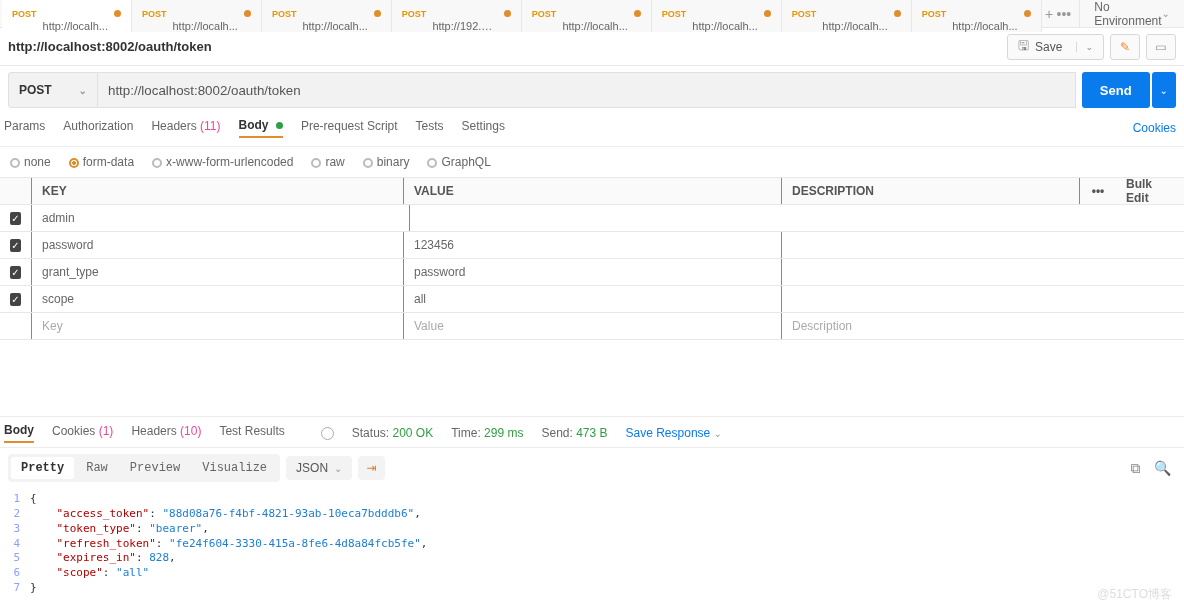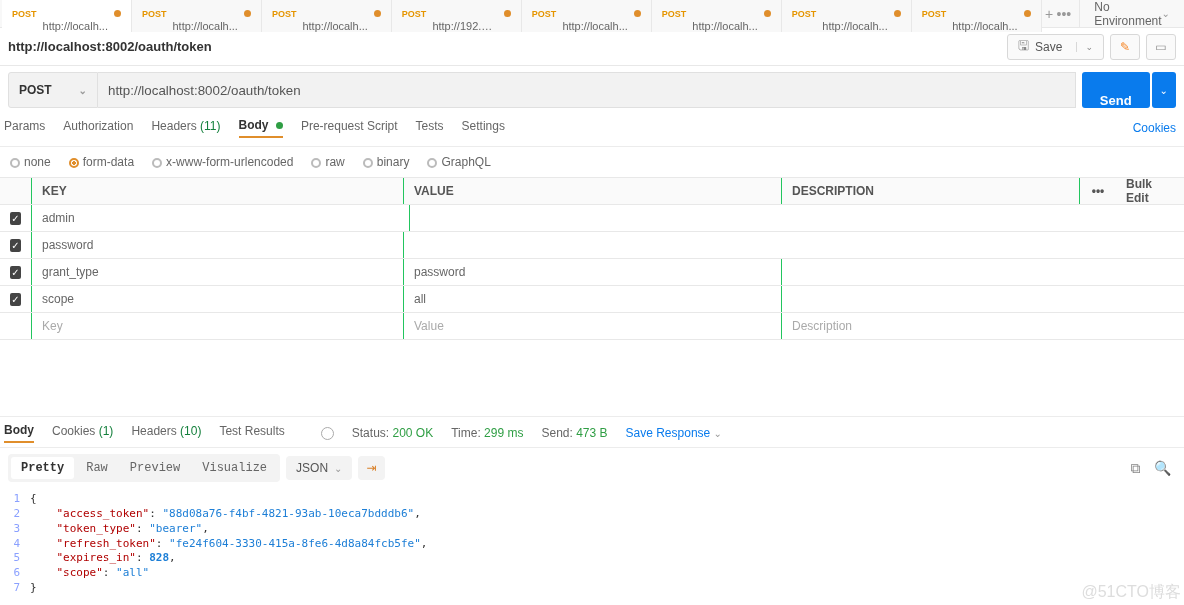--- a/index.html
+++ b/index.html
@@ -137,21 +137,21 @@
     outline: none;
   }
   .send-btn {
     margin-left: 6px;
     background: #097bed;
     color: #fff;
     border-radius: 3px;
     font-weight: 600;
     font-size: 13px;
     display: flex;
-    align-items: flex-end;
+    align-items: center;
     padding: 0 18px;
     cursor: pointer;
   }
   .send-chev {
     margin-left: 2px;
     background: #097bed;
     color: #fff;
     border-radius: 3px;
     display: flex;
     align-items: center;
@@ -167,21 +167,21 @@
     gap: 18px;
     padding: 0 8px 8px 4px;
     border-bottom: 1px solid #ececec;
   }
   .reqtab { color: #666; cursor: pointer; padding-bottom: 4px; }
   .reqtab.active {
     font-weight: 600;
     color: #333;
     border-bottom: 2px solid #e08e2b;
   }
-  .greenbadge { color: #15803d; }
+  .greenbadge { color: #ec4899; }
   .greendot {
     display: inline-block; width: 7px; height: 7px; border-radius: 50%;
     background: #2f9e44; margin-left: 4px; vertical-align: middle;
   }
   .reqtabs .spacer { flex: 1; }
   .link-blue { color: #097bed; cursor: pointer; }
 
   
   .bodytypes {
     display: flex;
@@ -284,29 +284,29 @@
     font-size: 11px;
     padding: 4px 0 6px 0;
     line-height: 1.35;
     position: relative;
   }
   .cline { display: flex; }
   .ln { width: 30px; text-align: right; color: #8aa0ff; padding-right: 10px; user-select: none; }
   .ct { white-space: pre; }
   .j-key { color: #b00000; }
   .j-str { color: #1c7ed6; }
-  .j-num { color: #1c7ed6; font-weight: bold; }
+  .j-num { color: #1c7ed6; }
   .j-punc { color: #333; }
 
   .watermark {
     position: absolute;
-    right: 3px;
+    right: 12px;
     bottom: 2px;
     color: #ddd;
-    font-size: 16px;
+    font-size: 12px;
     pointer-events: none;
     margin-left: 20px;
   }
 </style>
 </head>
 <body>
 
 <div class="tabbar">
   <div id="tabs-host" style="display: flex;">
       <div class="tab active">
@@ -427,20 +427,21 @@
           <span class="chk">✓</span>
         </div>
         <div class="fcell c-val">admin</div>
         <div class="fcell c-desc" style="border-right:none"></div>
       </div>
       <div class="frow">
         <div class="fcell c-check">
           <span class="chk">✓</span>
         </div>
         <div class="fcell c-key">password</div>
+        <div class="fcell c-val">123456</div>
         <div class="fcell c-desc" style="border-right:none"></div>
       </div>
       <div class="frow">
         <div class="fcell c-check">
           <span class="chk">✓</span>
         </div>
         <div class="fcell c-key">grant_type</div>
         <div class="fcell c-val">password</div>
         <div class="fcell c-desc" style="border-right:none"></div>
       </div>

